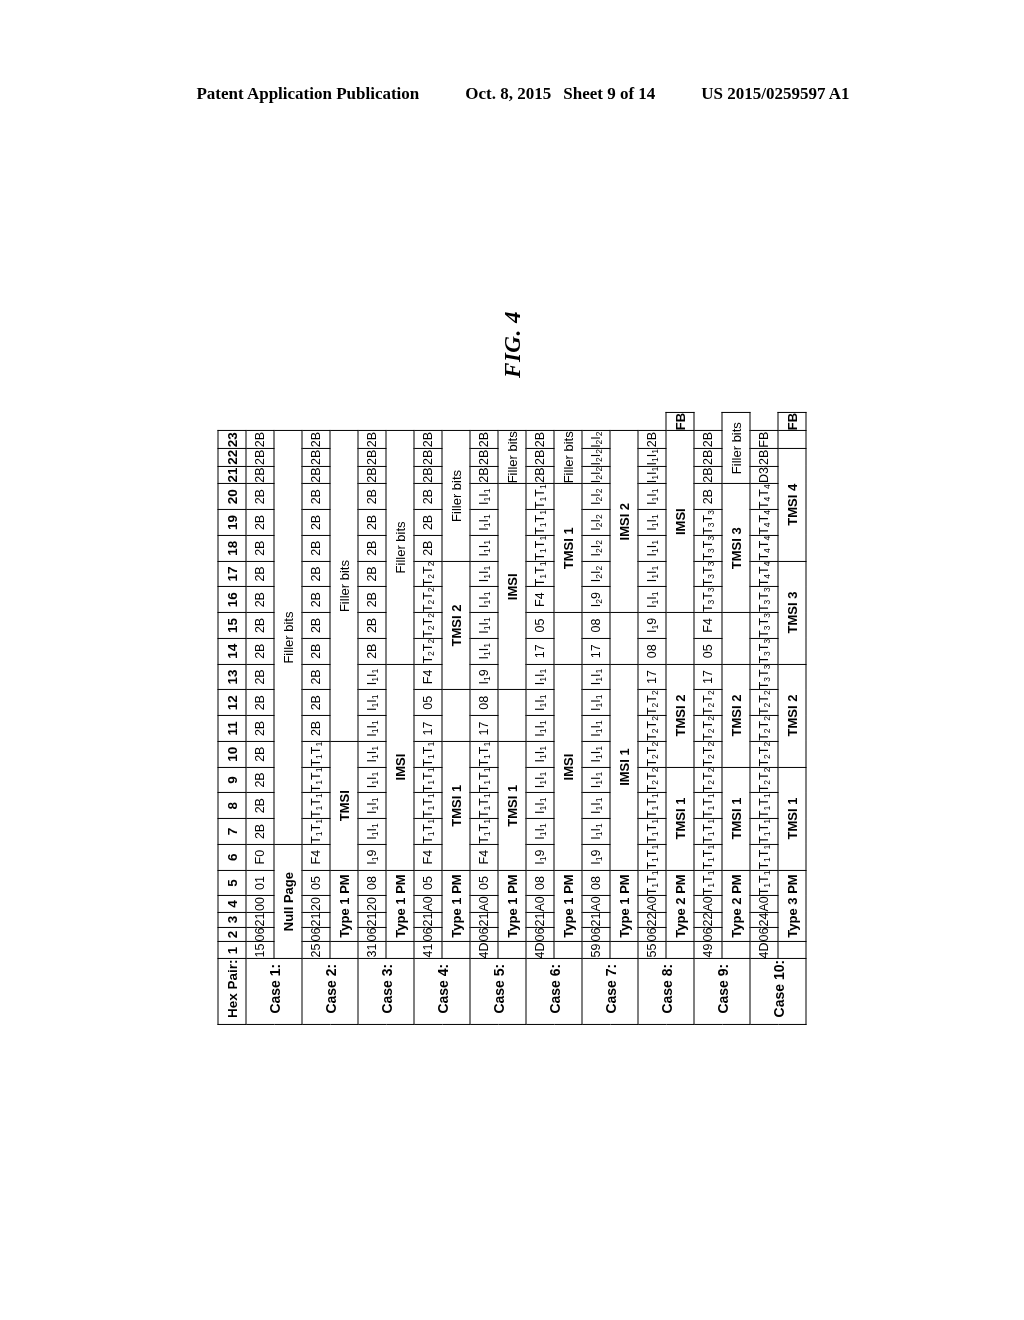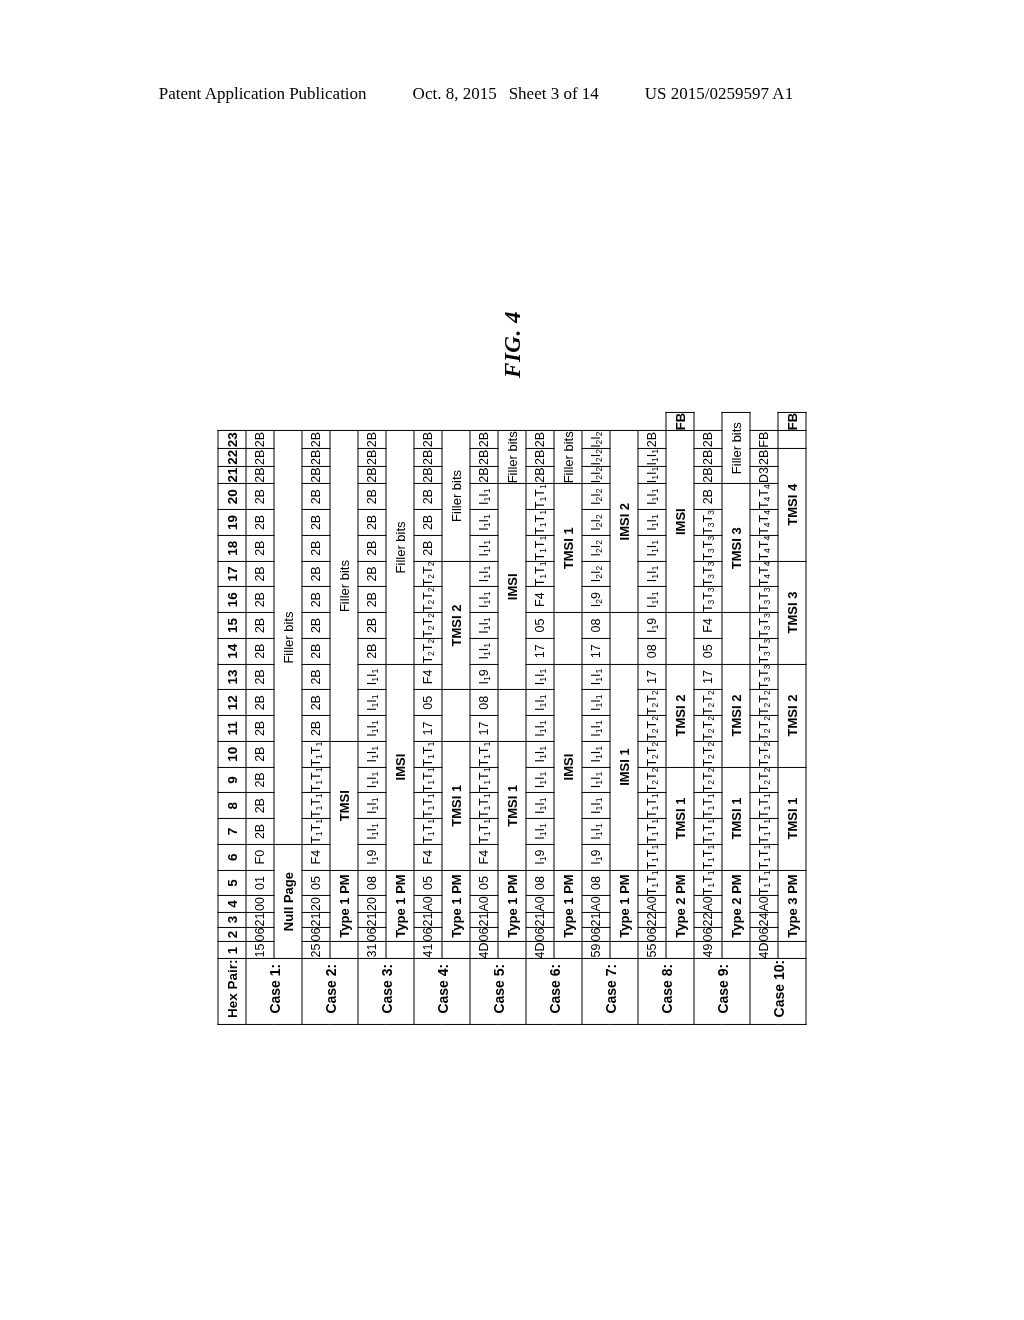--- a/index.html
+++ b/index.html
@@ -1,22 +1,22 @@
 <!DOCTYPE html>
 <html><head>
 <meta charset="utf-8">
 <style>
   html,body{margin:0;padding:0;background:#fff;}
   body{width:1024px;height:1320px;position:relative;font-family:"Liberation Sans",sans-serif;color:#000;overflow:hidden;}
 
   
   #patent-header{
     position:absolute;left:0;top:84px;width:952px;
-    font-family:"Liberation Serif",serif;font-weight:normal;font-size:17px;
-    display:flex;justify-content:center;align-items:baseline;white-space:nowrap;
+    font-family:"Liberation Serif",serif;font-weight:bold;font-size:17px;
+    display:flex;justify-content:center;align-items:baseline;white-space:nowrap;padding-left:47px;
   }
   #patent-header .h-pub{margin-right:46px;}
   #patent-header .h-date{margin-right:12px;text-align:center;}
   #patent-header .h-sheet{margin-right:46px;}
 
   
   
   #figure-stage{
     position:absolute;left:512px;top:668px;width:0;height:0;
   }
@@ -62,21 +62,21 @@
     margin-left:34px;
     white-space:nowrap;
   }
 </style>
 </head>
 <body>
 
 <div id="patent-header">
   <span class="h-pub">Patent Application Publication</span>
   <span class="h-date">Oct. 8, 2015</span>
-  <span class="h-sheet">Sheet 3 of 14</span>
+  <span class="h-sheet">Sheet 9 of 14</span>
   <span class="h-num">US 2015/0259597 A1</span>
 </div>
 
 <div id="figure-stage">
   <div id="figure-rot">
     <div id="fig-wrap">
       <table id="pdu-table">
         <tbody id="tbody">
             <tr>
               <th class="hdr-lbl">Hex Pair:</th>

